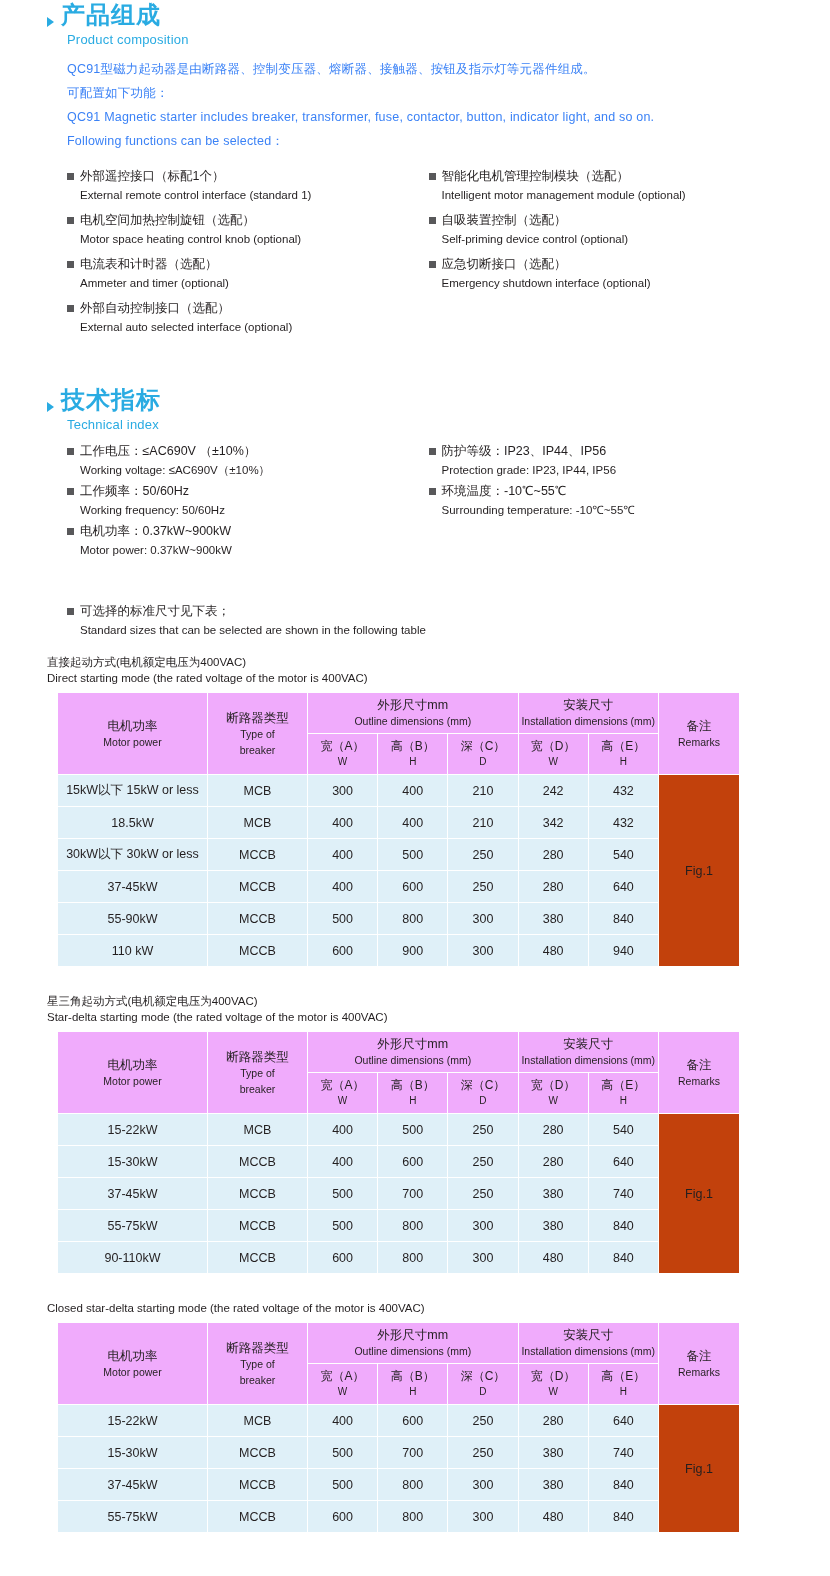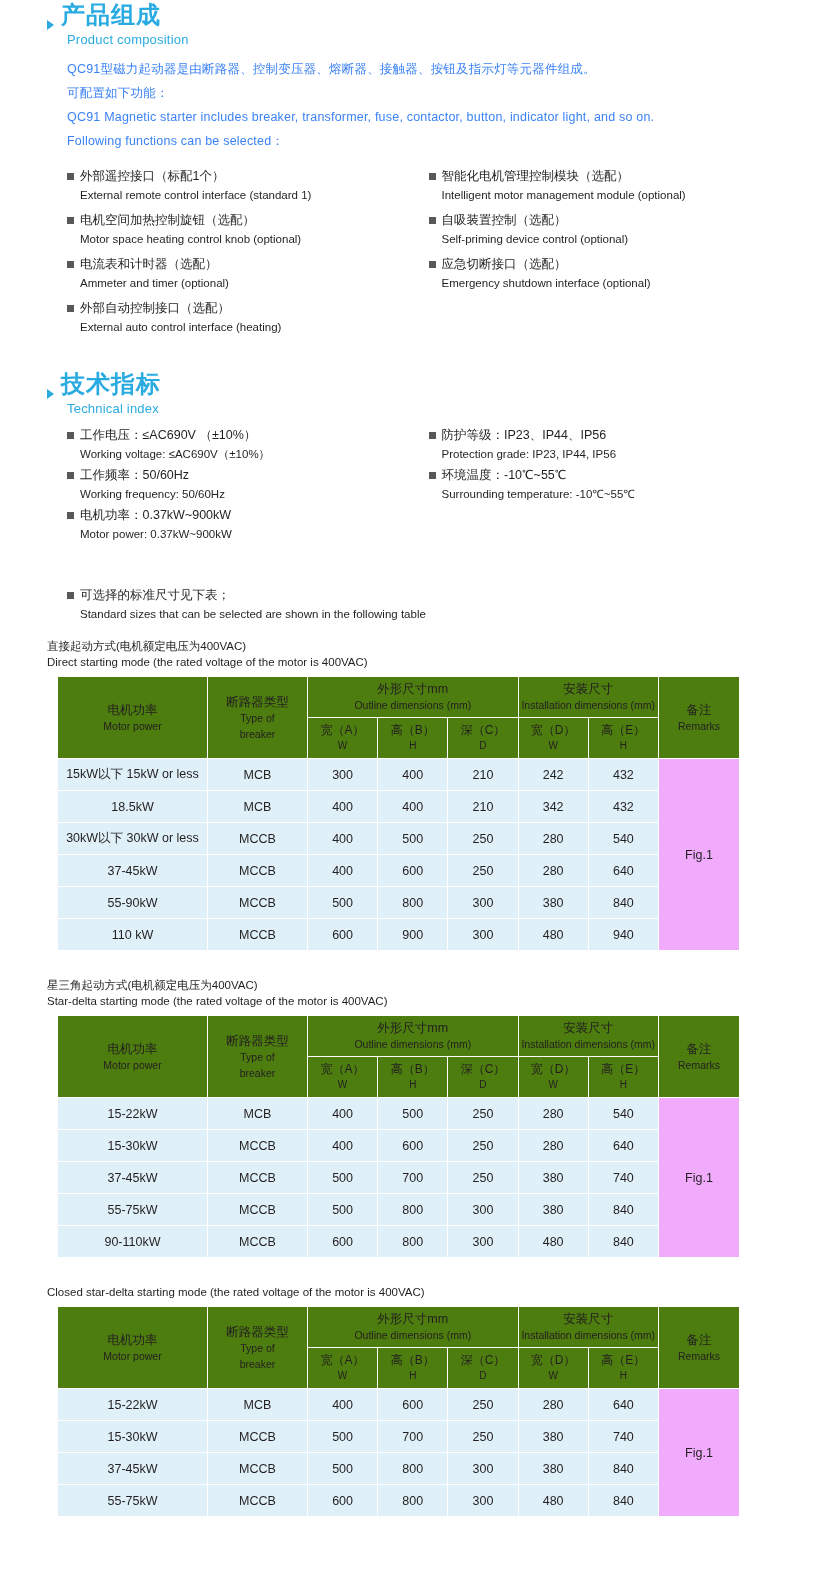--- a/index.html
+++ b/index.html
@@ -22,21 +22,21 @@
     box-sizing: border-box;
   }
 
   
   .section {
     margin-left: 47px;
     margin-right: 40px;
   }
   .sec-head {
     display: flex;
-    align-items: flex-end;
+    align-items: center;
     margin-bottom: 2px;
   }
   .tri {
     width: 0;
     height: 0;
     border-left: 7px solid #29abe2;
     border-top: 5px solid transparent;
     border-bottom: 5px solid transparent;
     margin-top: 14px;
     margin-right: 7px;
@@ -145,37 +145,37 @@
     table-layout: fixed;
   }
   table.sizes td, table.sizes th {
     border: 1px solid #ffffff;
     text-align: center;
     vertical-align: middle;
     font-weight: normal;
     color: #231f20;
   }
   .hdr {
-    background: #4d7c0f;
+    background: #f0abfc;
     font-size: 12px;
     line-height: 16px;
     padding: 4px 2px;
   }
   .hdr .cn { font-size: 12.5px; display: block; }
   .hdr .en { font-size: 10.5px; display: block; }
   .hdr .sub-cn { font-size: 12px; display: block; }
   .hdr .sub-en { font-size: 10px; display: block; }
   .cell {
     background: #dff0f8;
     font-size: 12.5px;
     padding: 6px 2px;
     height: 19px;
   }
   .remark-cell {
-    background: #f0abfc;
+    background: #c2410c;
     font-size: 12.5px;
   }
   .col-power { width: 145px; }
   .col-breaker { width: 95px; }
   .col-dim { width: 76px; }
   .col-remark { width: 76px; }
 </style>
 </head>
 <body>
 
@@ -216,21 +216,21 @@
             <span class="bullet"></span>
             <span>电流表和计时器（选配）</span>
           </div>
           <div class="feat-en">Ammeter and timer (optional)</div>
         </div>
         <div class="feat-item">
           <div class="feat-cn">
             <span class="bullet"></span>
             <span>外部自动控制接口（选配）</span>
           </div>
-          <div class="feat-en">External auto control interface (heating)</div>
+          <div class="feat-en">External auto selected interface (optional)</div>
         </div>
       </div>
 
       <div class="feat-col right">
         <div class="feat-item">
           <div class="feat-cn">
             <span class="bullet"></span>
             <span>智能化电机管理控制模块（选配）</span>
           </div>
           <div class="feat-en">Intelligent motor management module (optional)</div>
@@ -246,21 +246,21 @@
           <div class="feat-cn">
             <span class="bullet"></span>
             <span>应急切断接口（选配）</span>
           </div>
           <div class="feat-en">Emergency shutdown interface (optional)</div>
         </div>
       </div>
     </div>
   </div>
 
-  <div class="section" style="margin-top:26px;">
+  <div class="section" style="margin-top:42px;">
     <div class="sec-head">
       <span class="tri"></span>
       <span class="sec-title-cn">技术指标</span>
     </div>
     <div class="sec-title-en">Technical index</div>
 
     <div class="tech">
       <div class="tech-col">
         <div class="tech-item">
           <div class="feat-cn">

